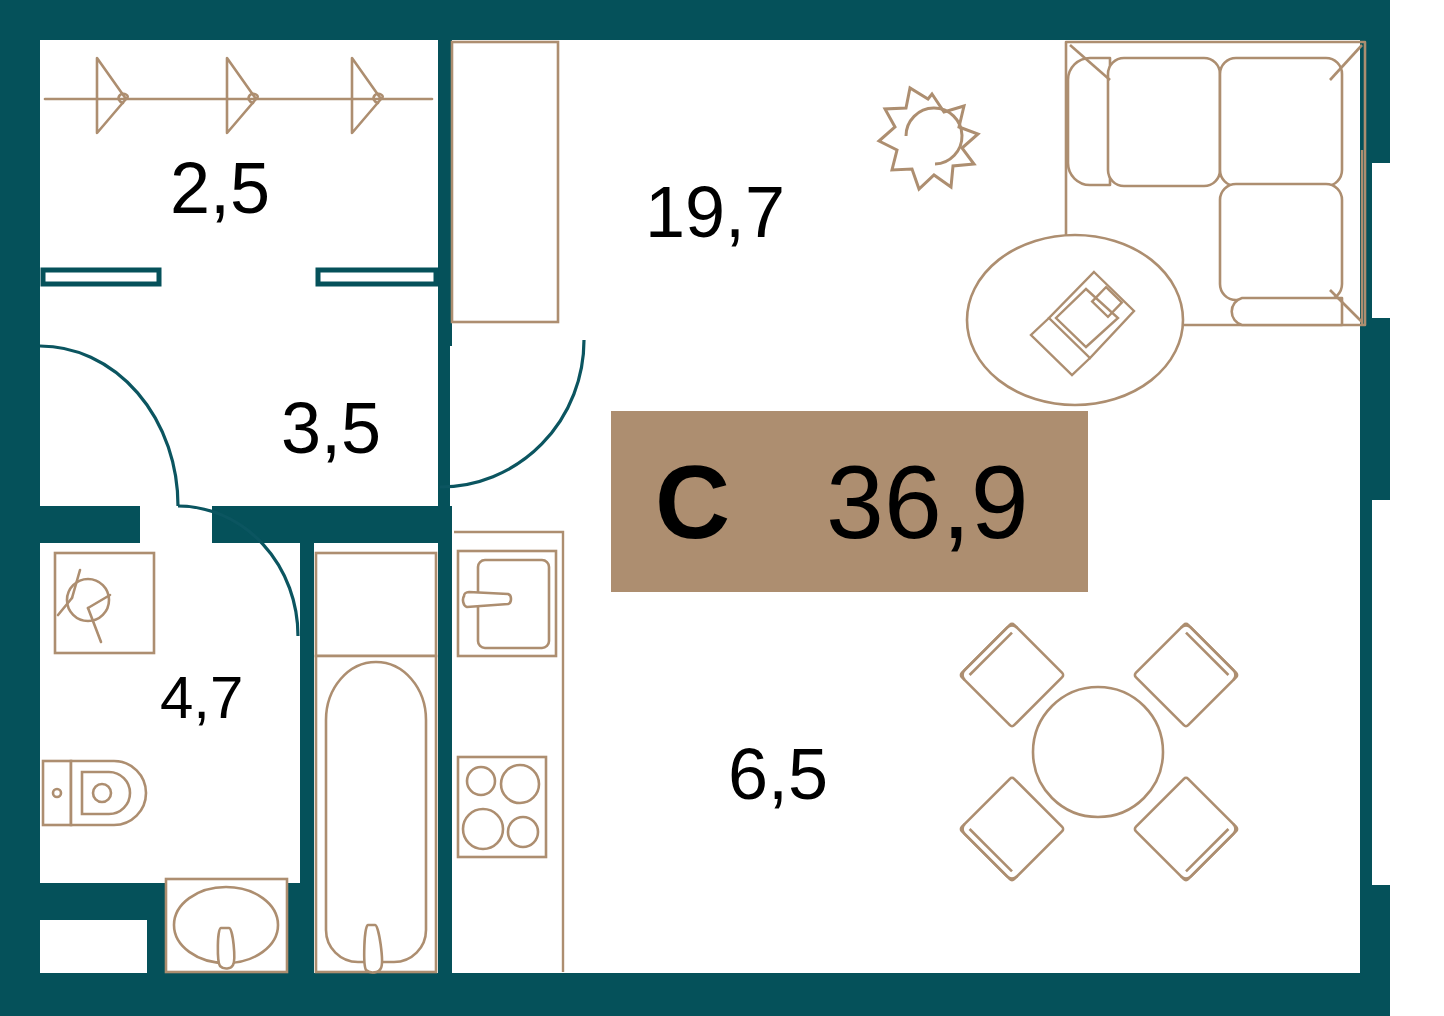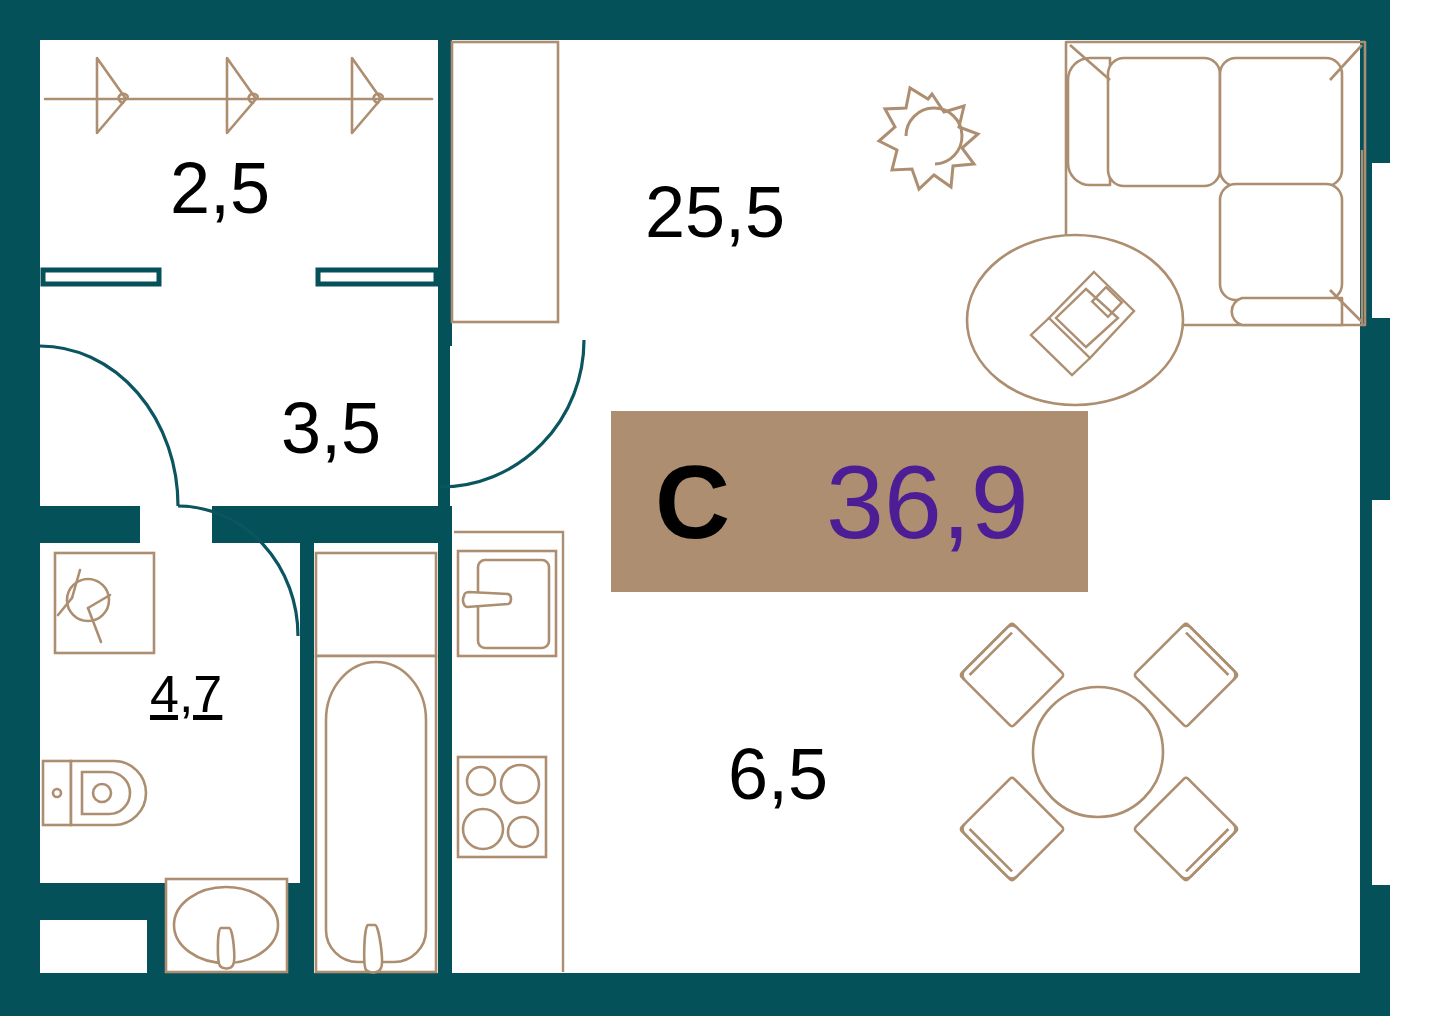--- a/index.html
+++ b/index.html
@@ -47,21 +47,21 @@
     font-weight: 700;
     font-size: 104px;
     color: #000000;
     line-height: 1;
     margin-left: 44px;
   }
   #badge-area {
     font-family: "Liberation Sans", sans-serif;
     font-weight: 300;
     font-size: 104px;
-    color: #4c1d95;
+    color: #000000;
     line-height: 1;
     margin-left: 96px;
   }
 </style>
 </head>
 <body>
 
 <div id="plan-root">
 
   <svg id="plan-svg" viewBox="0 0 1444 1016" xmlns="http://www.w3.org/2000/svg">
@@ -279,23 +279,23 @@
 
     <g stroke="#AD8E70" stroke-width="2.4" fill="none">
       <line x1="1362" y1="150" x2="1362" y2="325"></line>
     </g>
   </svg>
 
   <div class="area-label" style="left:170px; top:152px; font-size:72px;">2,5</div>
 
   <div class="area-label" style="left:281px; top:352px; font-size:72px;margin-top:40px;">3,5</div>
 
-  <div class="area-label" style="left:150px; top:668px; font-size:52px;text-decoration:underline;">4,7</div>
-
-  <div class="area-label" style="left:645px; top:176px; font-size:72px;">25,5</div>
+  <div class="area-label" style="left:160px; top:668px; font-size:60px;">4,7</div>
+
+  <div class="area-label" style="left:645px; top:176px; font-size:72px;">19,7</div>
 
   <div class="area-label" style="left:687px; top:738px; font-size:72px;margin-left:41px;">6,5</div>
 
   <div id="badge">
     <span id="badge-type">C</span>
     <span id="badge-area">36,9</span>
   </div>
 
 </div>
 

